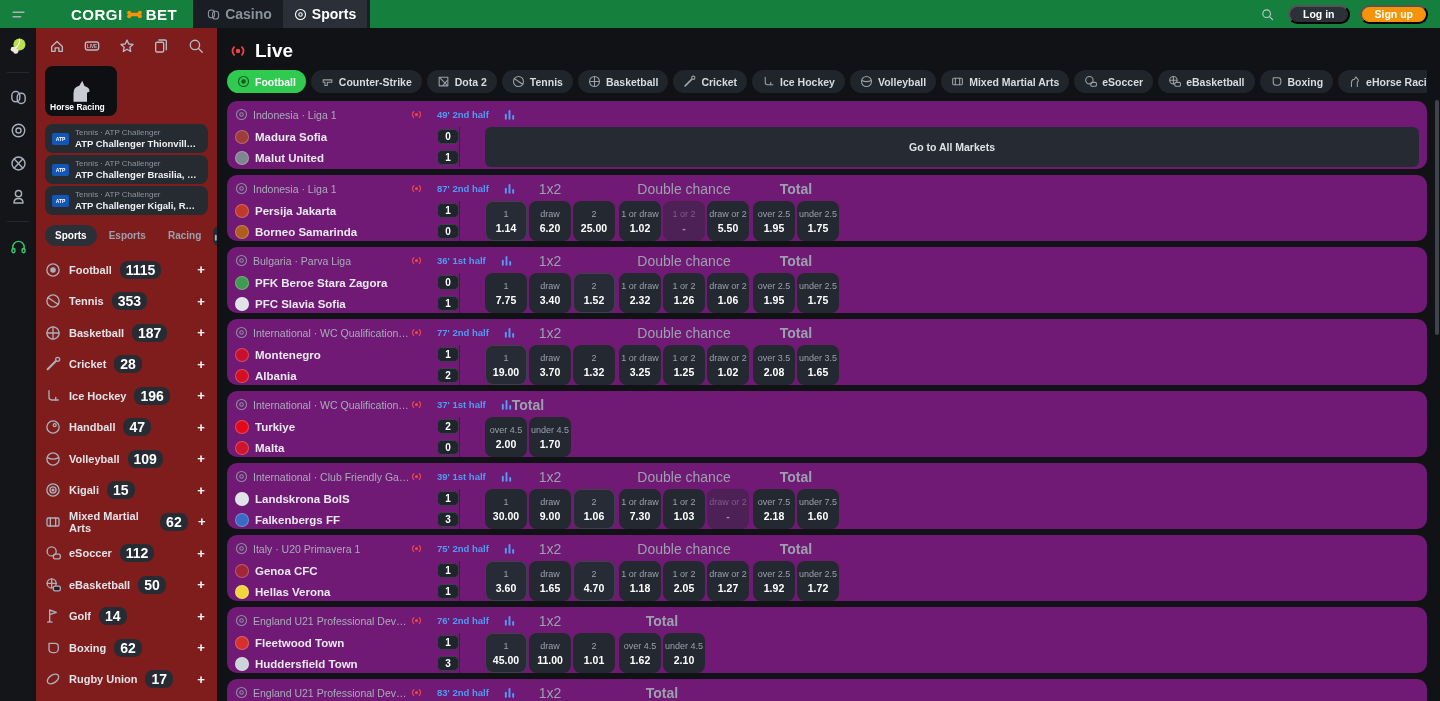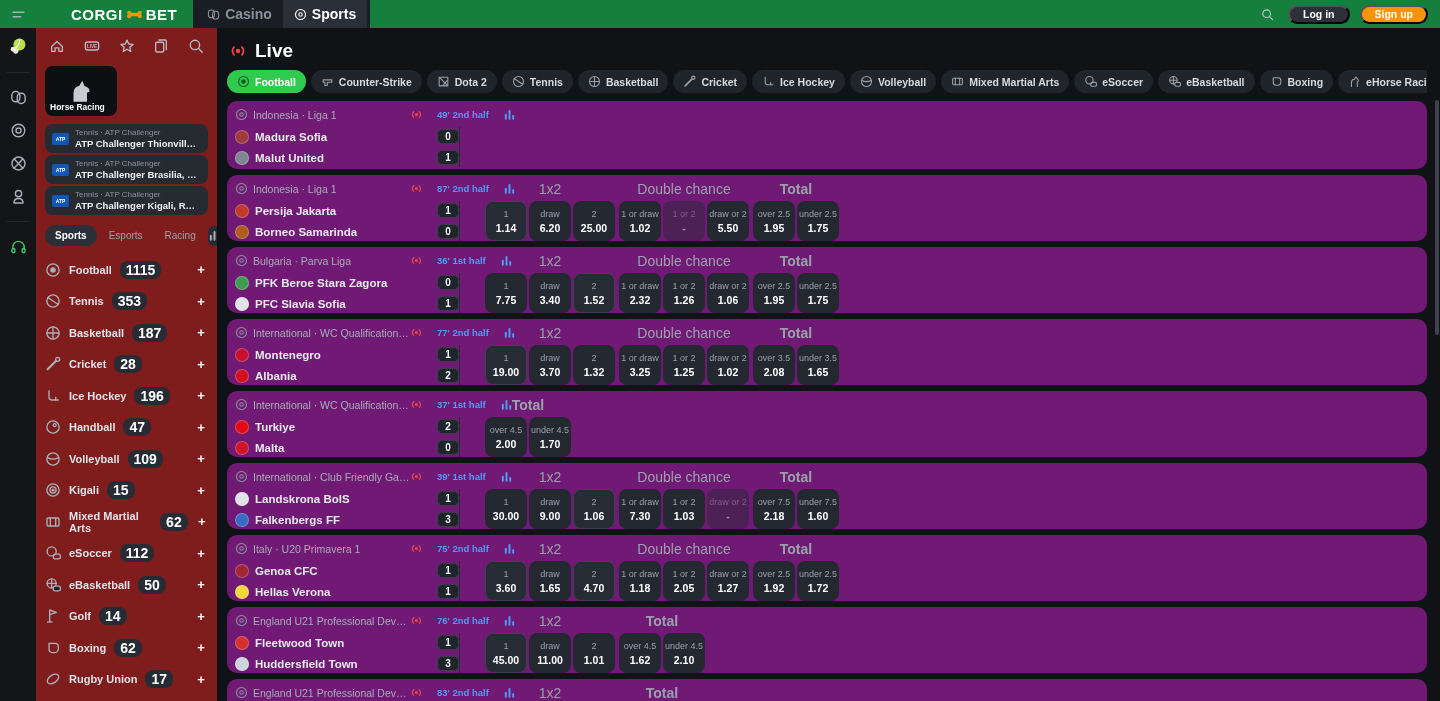--- a/index.html
+++ b/index.html
@@ -34,21 +34,21 @@
   .quick-icons .icon { cursor:pointer; }
   .banner { width:72px; height:50px; background:#0d0f12; border-radius:8px; position:relative; margin:4px 0 8px; cursor:pointer; display:flex; align-items:center; justify-content:center; }
   .banner .blabel { position:absolute; left:5px; bottom:4px; font-size:8.5px; font-weight:800; color:#fff; white-space:nowrap; }
   .featured { display:flex; flex-direction:column; gap:2px; }
   .fitem { background:#262a31; border-radius:8px; padding:4px 7px; display:flex; align-items:center; gap:6px; cursor:pointer; }
   .fbadge { min-width:17px; height:12px; background:#1257b8; border-radius:2px; color:#fff; font-size:5px; font-weight:800; display:flex; align-items:center; justify-content:center; }
   .ftext { overflow:hidden; }
   .fcat { font-size:8px; color:#8d93a0; white-space:nowrap; overflow:hidden; text-overflow:ellipsis; }
   .ftitle { font-size:9.5px; font-weight:700; color:#eef0f3; white-space:nowrap; overflow:hidden; text-overflow:ellipsis; margin-top:1px; }
   .side-tabs { display:flex; align-items:center; gap:2px; margin-top:10px; }
-  .stab { padding:5px 10px; font-size:10px; font-weight:400; color:#9aa1ac; border-radius:14px; cursor:pointer; white-space:nowrap; }
+  .stab { padding:5px 10px; font-size:10px; font-weight:700; color:#9aa1ac; border-radius:14px; cursor:pointer; white-space:nowrap; }
   .stab.active { background:#2b3038; color:#fff; font-weight:800; }
   .statsbtn { margin-left:auto; width:24px; height:20px; background:#262b33; border-radius:6px; position:relative; display:flex; align-items:center; justify-content:center; color:#aab0ba; cursor:pointer; }
   .statsbtn .dot { position:absolute; top:-3px; right:-2px; width:6px; height:6px; border-radius:50%; background:#35c96b; }
   .sports-list { margin-top:8px; display:flex; flex-direction:column; }
   .srow { height:31.5px; display:flex; align-items:center; gap:8px; cursor:pointer; }
   .srow .sicon { color:#aab0ba; }
   .slabel { font-size:11px; font-weight:600; color:#dfe2e7; }
   .scount { background:#272c34; border-radius:8px; padding:1px 6px; font-size:14px; font-weight:700; color:#fff; }
   .splus { margin-left:auto; color:#fff; font-size:13px; font-weight:700; width:14px; text-align:center; }
 
@@ -587,20 +587,21 @@
                 <span class="tname">Madura Sofia</span>
                 <span class="score">0</span>
               </div>
               <div class="trow">
                 <span class="tlogo" style="background: rgb(127, 134, 145);"></span>
                 <span class="tname">Malut United</span>
                 <span class="score">1</span>
               </div>
             </div>
             <div class="vdiv"></div>
+            <div class="go-btn">Go to All Markets</div>
           </div>
         </div>
         <div class="panel">
           <div class="phead">
             <div class="league">
               <span class="icon">
                 <svg width="13" height="13" viewBox="0 0 12 12" fill="none" stroke="currentColor" stroke-width="1" stroke-linecap="round" stroke-linejoin="round">
                   <circle cx="6" cy="6" r="4.6"></circle>
                   <circle cx="6" cy="6" r="1.6"></circle>
                 </svg>

